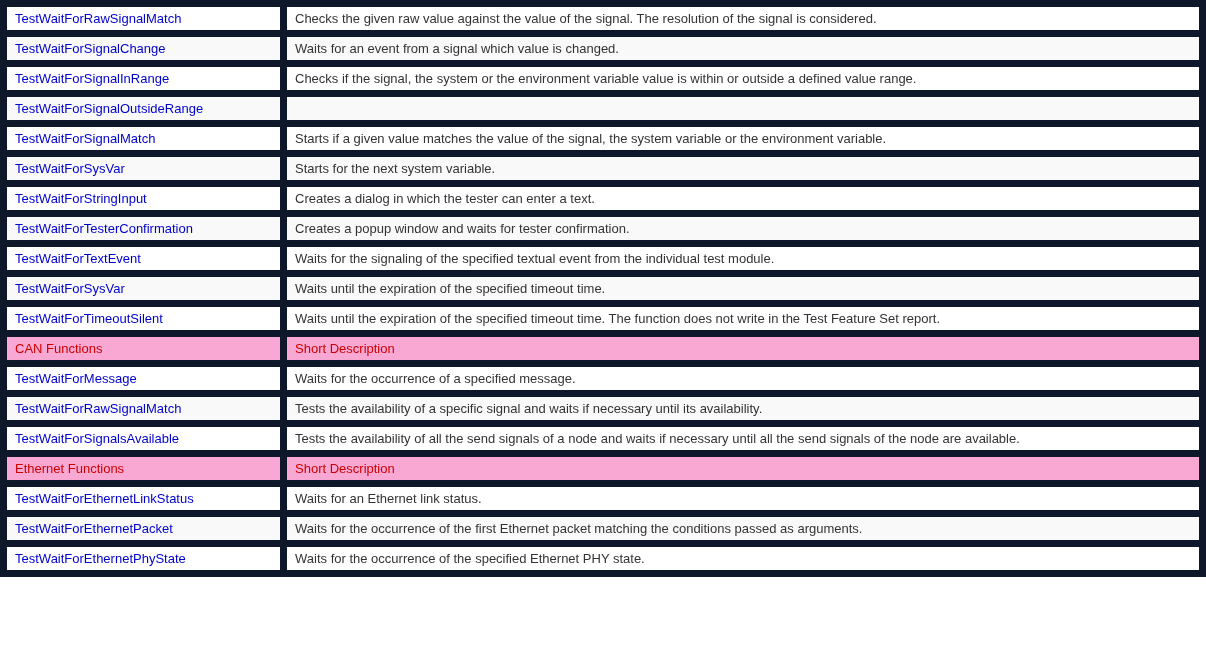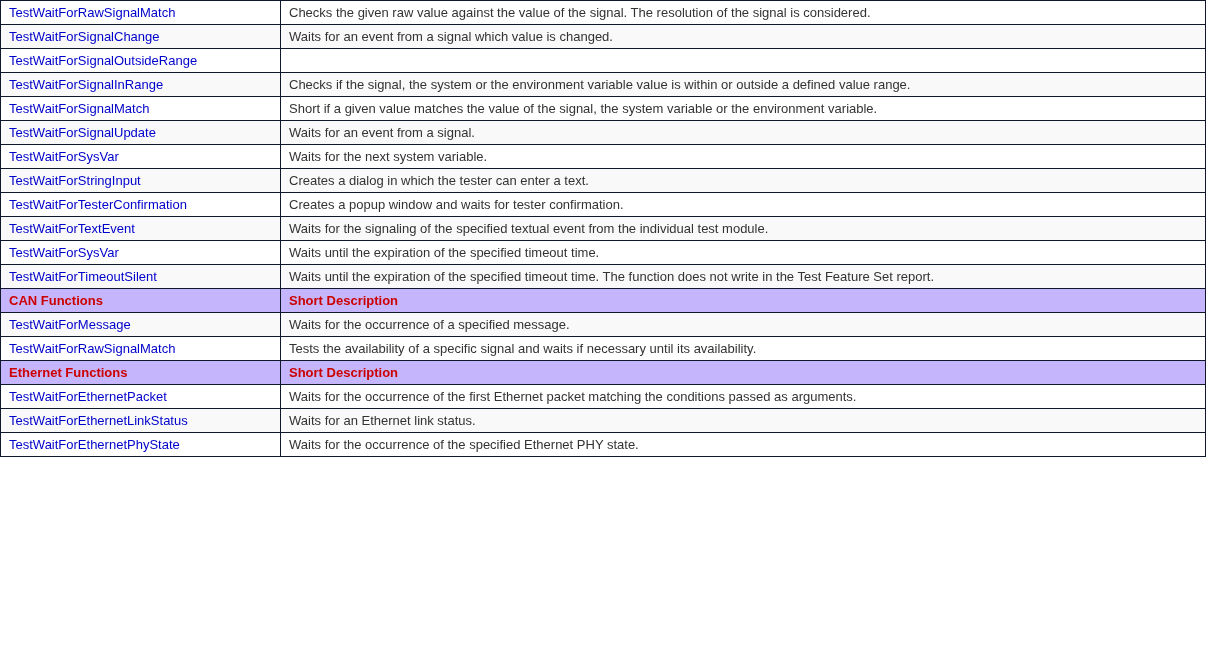--- a/index.html
+++ b/index.html
@@ -11,27 +11,27 @@
       font-family: Arial, sans-serif;
       font-size: 13px;
       background: #fff;
       color: #333;
     }
     table {
       width: 100%;
       border-collapse: collapse;
     }
     td, th {
-      border: 1px solid #0f172a;
+      border: 7px solid #0f172a;
       padding: 4px 8px;
       vertical-align: top;
     }
     tr.section-header td {
-      background-color: #c4b5fd;
-      font-weight: bold;
+      background-color: #f9a8d4;
+      font-weight: normal;
       color: #cc0000;
     }
     tr.data-row:nth-child(even) {
       background-color: #f9f9f9;
     }
     tr.data-row:nth-child(odd) {
       background-color: #ffffff;
     }
     .func-link {
       color: #0000cc;
@@ -49,38 +49,34 @@
   <tbody id="table-body">
   <tr class="data-row">
         <td><a class="func-link" href="#">TestWaitForRawSignalMatch</a></td>
         <td>Checks the given raw value against the value of the signal. The resolution of the signal is considered.</td>
       </tr>
       <tr class="data-row">
         <td><a class="func-link" href="#">TestWaitForSignalChange</a></td>
         <td>Waits for an event from a signal which value is changed.</td>
       </tr>
       <tr class="data-row">
+        <td><a class="func-link" href="#">TestWaitForSignalInRange</a></td>
+        <td>Checks if the signal, the system or the environment variable value is within or outside a defined value range.</td>
+      </tr>
+      <tr class="data-row">
         <td><a class="func-link" href="#">TestWaitForSignalOutsideRange</a></td>
         <td></td>
       </tr>
       <tr class="data-row">
-        <td><a class="func-link" href="#">TestWaitForSignalInRange</a></td>
-        <td>Checks if the signal, the system or the environment variable value is within or outside a defined value range.</td>
-      </tr>
-      <tr class="data-row">
         <td><a class="func-link" href="#">TestWaitForSignalMatch</a></td>
-        <td>Short if a given value matches the value of the signal, the system variable or the environment variable.</td>
-      </tr>
-      <tr class="data-row">
-        <td><a class="func-link" href="#">TestWaitForSignalUpdate</a></td>
-        <td>Waits for an event from a signal.</td>
+        <td>Starts if a given value matches the value of the signal, the system variable or the environment variable.</td>
       </tr>
       <tr class="data-row">
         <td><a class="func-link" href="#">TestWaitForSysVar</a></td>
-        <td>Waits for the next system variable.</td>
+        <td>Starts for the next system variable.</td>
       </tr>
       <tr class="data-row">
         <td><a class="func-link" href="#">TestWaitForStringInput</a></td>
         <td>Creates a dialog in which the tester can enter a text.</td>
       </tr>
       <tr class="data-row">
         <td><a class="func-link" href="#">TestWaitForTesterConfirmation</a></td>
         <td>Creates a popup window and waits for tester confirmation.</td>
       </tr>
       <tr class="data-row">
@@ -100,30 +96,34 @@
         <td>Short Description</td>
       </tr>
       <tr class="data-row">
         <td><a class="func-link" href="#">TestWaitForMessage</a></td>
         <td>Waits for the occurrence of a specified message.</td>
       </tr>
       <tr class="data-row">
         <td><a class="func-link" href="#">TestWaitForRawSignalMatch</a></td>
         <td>Tests the availability of a specific signal and waits if necessary until its availability.</td>
       </tr>
+      <tr class="data-row">
+        <td><a class="func-link" href="#">TestWaitForSignalsAvailable</a></td>
+        <td>Tests the availability of all the send signals of a node and waits if necessary until all the send signals of the node are available.</td>
+      </tr>
       <tr class="section-header">
         <td>Ethernet Functions</td>
         <td>Short Description</td>
       </tr>
       <tr class="data-row">
+        <td><a class="func-link" href="#">TestWaitForEthernetLinkStatus</a></td>
+        <td>Waits for an Ethernet link status.</td>
+      </tr>
+      <tr class="data-row">
         <td><a class="func-link" href="#">TestWaitForEthernetPacket</a></td>
         <td>Waits for the occurrence of the first Ethernet packet matching the conditions passed as arguments.</td>
-      </tr>
-      <tr class="data-row">
-        <td><a class="func-link" href="#">TestWaitForEthernetLinkStatus</a></td>
-        <td>Waits for an Ethernet link status.</td>
       </tr>
       <tr class="data-row">
         <td><a class="func-link" href="#">TestWaitForEthernetPhyState</a></td>
         <td>Waits for the occurrence of the specified Ethernet PHY state.</td>
       </tr>
     </tbody>
 </table>
 
 </body></html>

